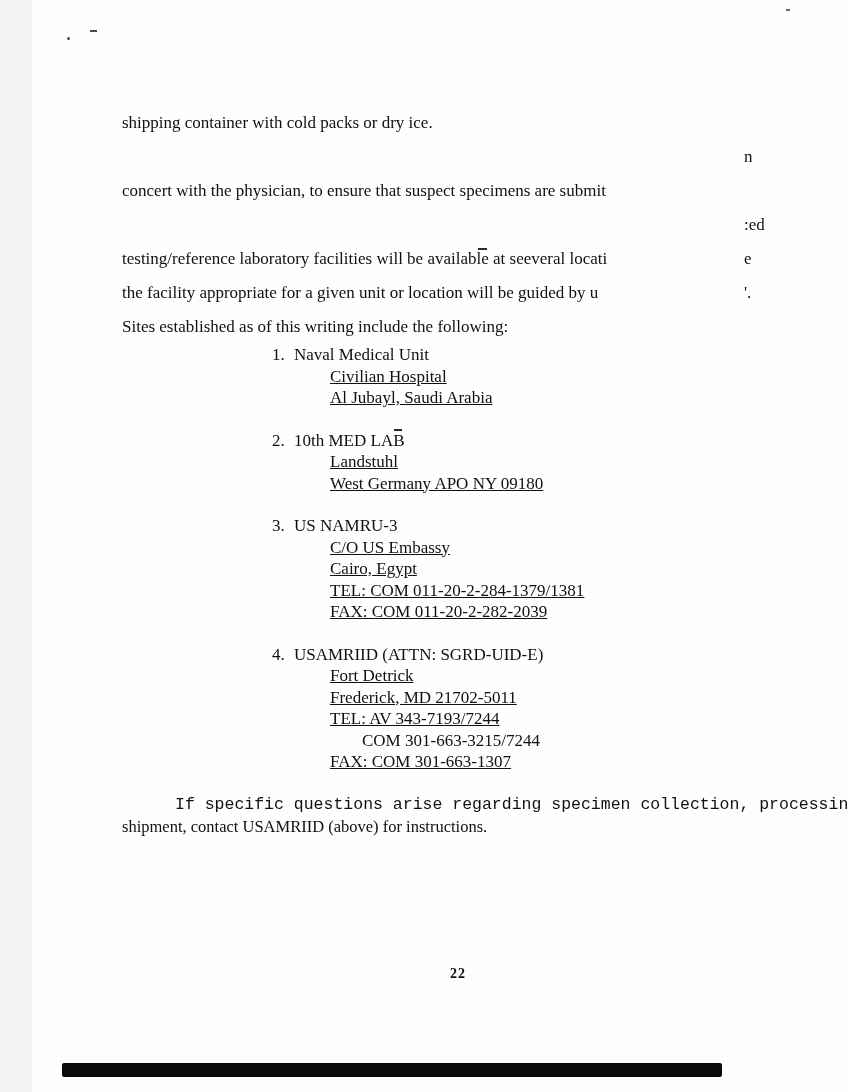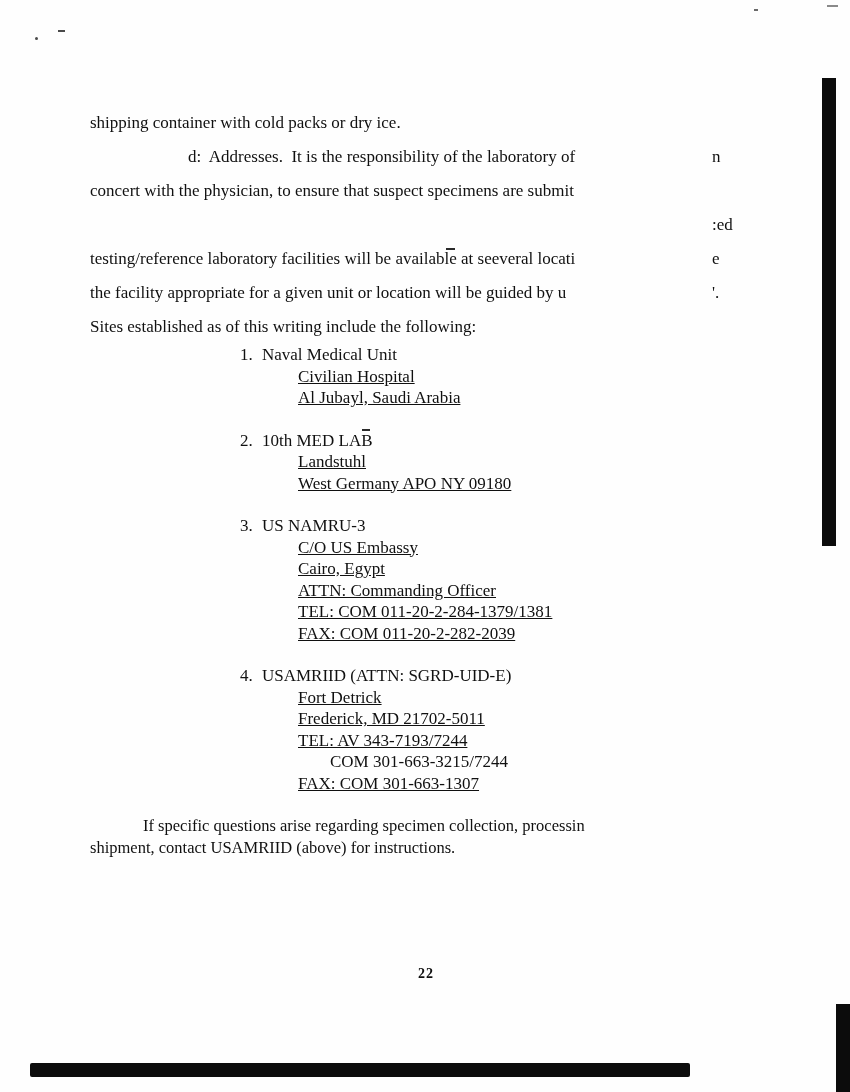--- a/index.html
+++ b/index.html
@@ -8,20 +8,21 @@
     background: #f4f4f2;
     font-family: "Liberation Serif", serif;
     color: #101010;
     overflow: hidden;
     position: relative;
   }
   .page {
     position: absolute;
     inset: 0;
     background: #fefefe;
+    margin-left: 32px;
   }
 
   
   .scan-bar { position: absolute; background: #0c0c0c; }
   .scan-bar-right  { left: 822px; top: 78px;  width: 14px; height: 468px; }
   .scan-bar-bottom { left: 30px;  top: 1063px; width: 660px; height: 14px; border-radius: 2px; }
   .scan-bar-corner { left: 836px; top: 1004px; width: 14px; height: 88px; }
   .speck { position: absolute; background: #4a4a4a; }
   .speck.s1 { left: 58px;  top: 30px;  width: 7px;  height: 2px; }
   .speck.s2 { left: 35px;  top: 37px;  width: 3px;  height: 3px; border-radius: 50%; }
@@ -55,21 +56,21 @@
     line-height: 21.5px;
   }
   .site-number { position: absolute; left: 0; top: 0; }
   .site-line { white-space: pre; }
   .site-line.first { padding-left: 22px; }
   .site-line.cont  { padding-left: 58px; text-decoration: underline; }
   .site-line.cont2 { padding-left: 90px; }
 
   .closing { margin-top: 14px; }
   .closing-line { font-size: 16.5px; line-height: 22px; white-space: pre; }
-  .closing-line.first { text-indent: 53px; }
+  .closing-line.first { text-indent: 53px; font-family: Liberation Mono, monospace; }
 
   .page-number {
     position: absolute;
     left: 418px;
     top: 966px;
     font-size: 14px;
     font-weight: bold;
     letter-spacing: 1px;
   }
 </style>
@@ -85,21 +86,21 @@
   <div class="speck s2"></div>
   <div class="speck s3"></div>
   <div class="speck s4"></div>
   <div class="speck s5"></div>
   <div class="speck s6"></div>
 
   <div class="content">
     <div class="line main-line">shipping container with cold packs or dry ice.</div>
 
     <div id="body-lines">
-        <div class="line main-line indented"><span>d:  Addresses.  It is the responsibility of the laboratory of</span><span class="frag">n</span></div>
+        <div class="line main-line indented"><span class="frag">n</span></div>
         <div class="line main-line"><span>concert with the physician, to ensure that suspect specimens are submit</span></div>
         <div class="line main-line"><span class="frag">:ed</span></div>
         <div class="line main-line"><span>testing/reference laboratory facilities will be available at seeveral locati</span><span class="frag">e</span></div>
         <div class="line main-line"><span>the facility appropriate for a given unit or location will be guided by u</span><span class="frag">'.</span></div>
         <div class="line main-line"><span>Sites established as of this writing include the following:</span></div>
       </div>
 
     <div id="sites" class="sites">
         <div class="site">
           <span class="site-number">1.</span>
@@ -111,21 +112,20 @@
           <span class="site-number">2.</span>
           <div class="site-line first">10th MED LAB</div>
           <div class="site-line cont">Landstuhl</div>
           <div class="site-line cont">West Germany APO NY 09180</div>
         </div>
         <div class="site">
           <span class="site-number">3.</span>
           <div class="site-line first">US NAMRU-3</div>
           <div class="site-line cont">C/O US Embassy</div>
           <div class="site-line cont">Cairo, Egypt</div>
-          <div class="site-line cont">ATTN: Commanding Officer</div>
           <div class="site-line cont">TEL: COM 011-20-2-284-1379/1381</div>
           <div class="site-line cont">FAX: COM 011-20-2-282-2039</div>
         </div>
         <div class="site">
           <span class="site-number">4.</span>
           <div class="site-line first">USAMRIID (ATTN: SGRD-UID-E)</div>
           <div class="site-line cont">Fort Detrick</div>
           <div class="site-line cont">Frederick, MD 21702-5011</div>
           <div class="site-line cont">TEL: AV 343-7193/7244</div>
           <div class="site-line cont2">COM 301-663-3215/7244</div>

